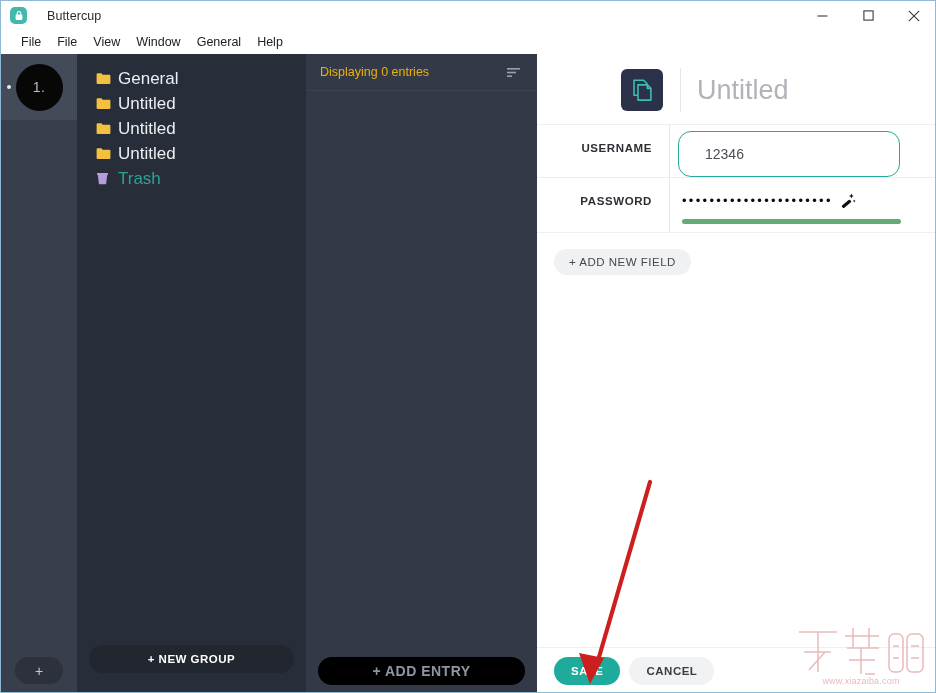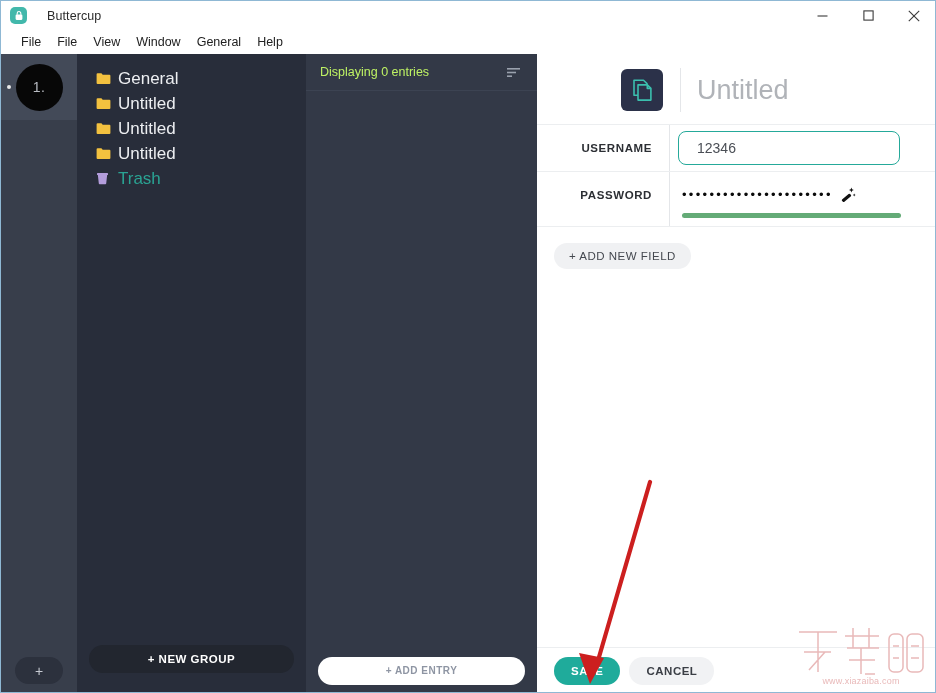--- a/index.html
+++ b/index.html
@@ -157,36 +157,36 @@
   }
   .entries-head {
     height: 37px;
     display: flex; align-items: center;
     padding: 0 16px 0 14px;
     justify-content: space-between;
     border-bottom: 1px solid #3c4352;
   }
   .entries-count {
     font-size: 12.5px;
-    color: #bef264;
+    color: #eab308;
     white-space: nowrap;
   }
   .sort-icon { display: flex; align-items: center; }
   .sort-icon svg { display: block; }
   .entries-foot {
     position: absolute; left: 0; bottom: 0;
     width: 231px; height: 45px;
     display: flex; align-items: center; justify-content: center;
   }
   .btn-add-entry {
     width: 207px; height: 28px;
     border-radius: 14px;
-    background: #ffffff;
+    background: #000000;
     color: #8e95a3;
-    font-size: 10px; font-weight: bold;
+    font-size: 14px; font-weight: bold;
     letter-spacing: .5px;
     display: flex; align-items: center; justify-content: center;
   }
 
   
   .detail {
     flex: 1; height: 639px;
     background: #ffffff;
     position: relative;
   }
@@ -236,26 +236,26 @@
   }
   .field-body {
     flex: 1;
     border-left: 1px solid #e4e6e9;
     padding: 0 24px 0 0;
     position: relative;
     min-height: 46px;
   }
   .text-input {
     margin: 6px 0 0 8px;
-    width: 222px; height: 34px;
+    width: 222px; height: 46px;
     border: 1.6px solid #25a99a;
-    border-radius: 8px;
+    border-radius: 13px;
     background: #ffffff;
     display: flex; align-items: center;
-    padding: 0 18px;
+    padding: 0 26px;
     font-size: 14px;
     color: #4a4e55;
   }
   .pw-body { padding-top: 12px; padding-left: 8px; }
   .pw-line {
     display: flex; align-items: center;
     gap: 7px;
     height: 20px;
     padding-left: 4px;
   }

